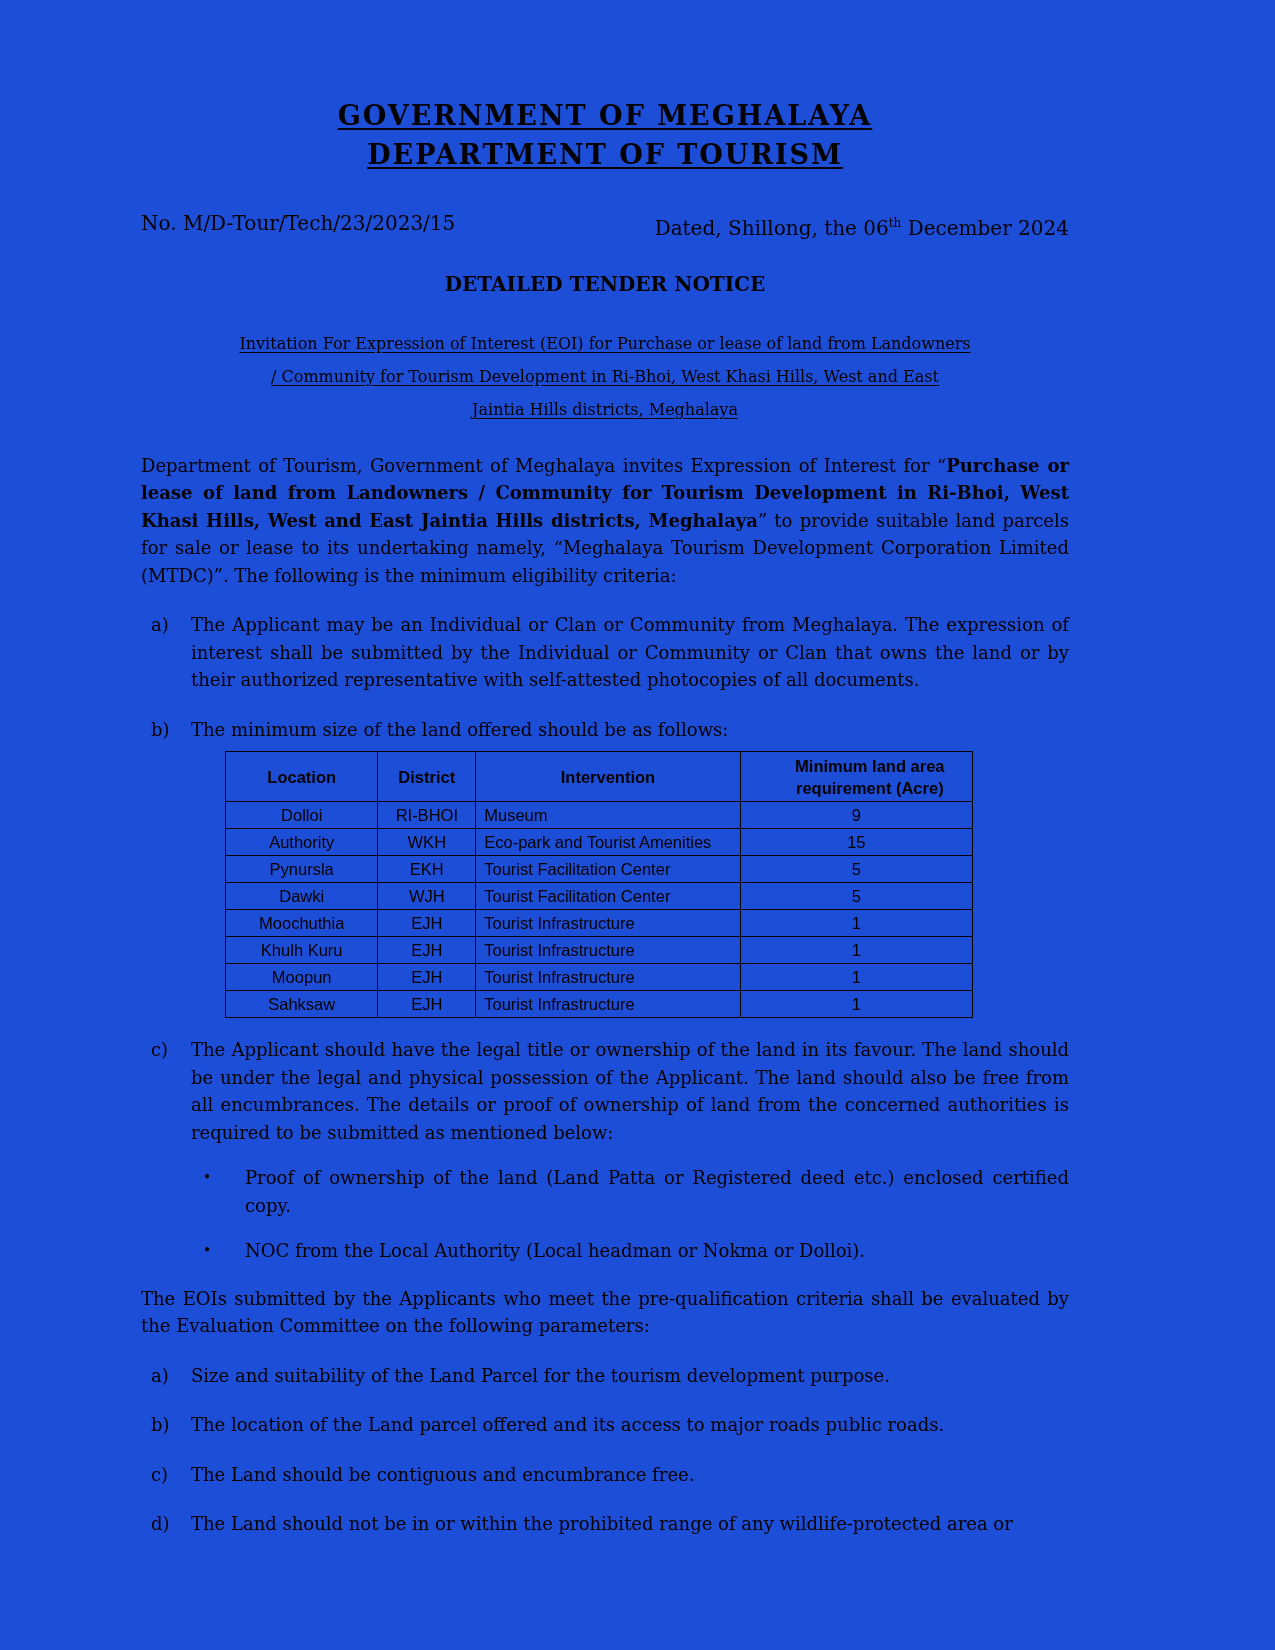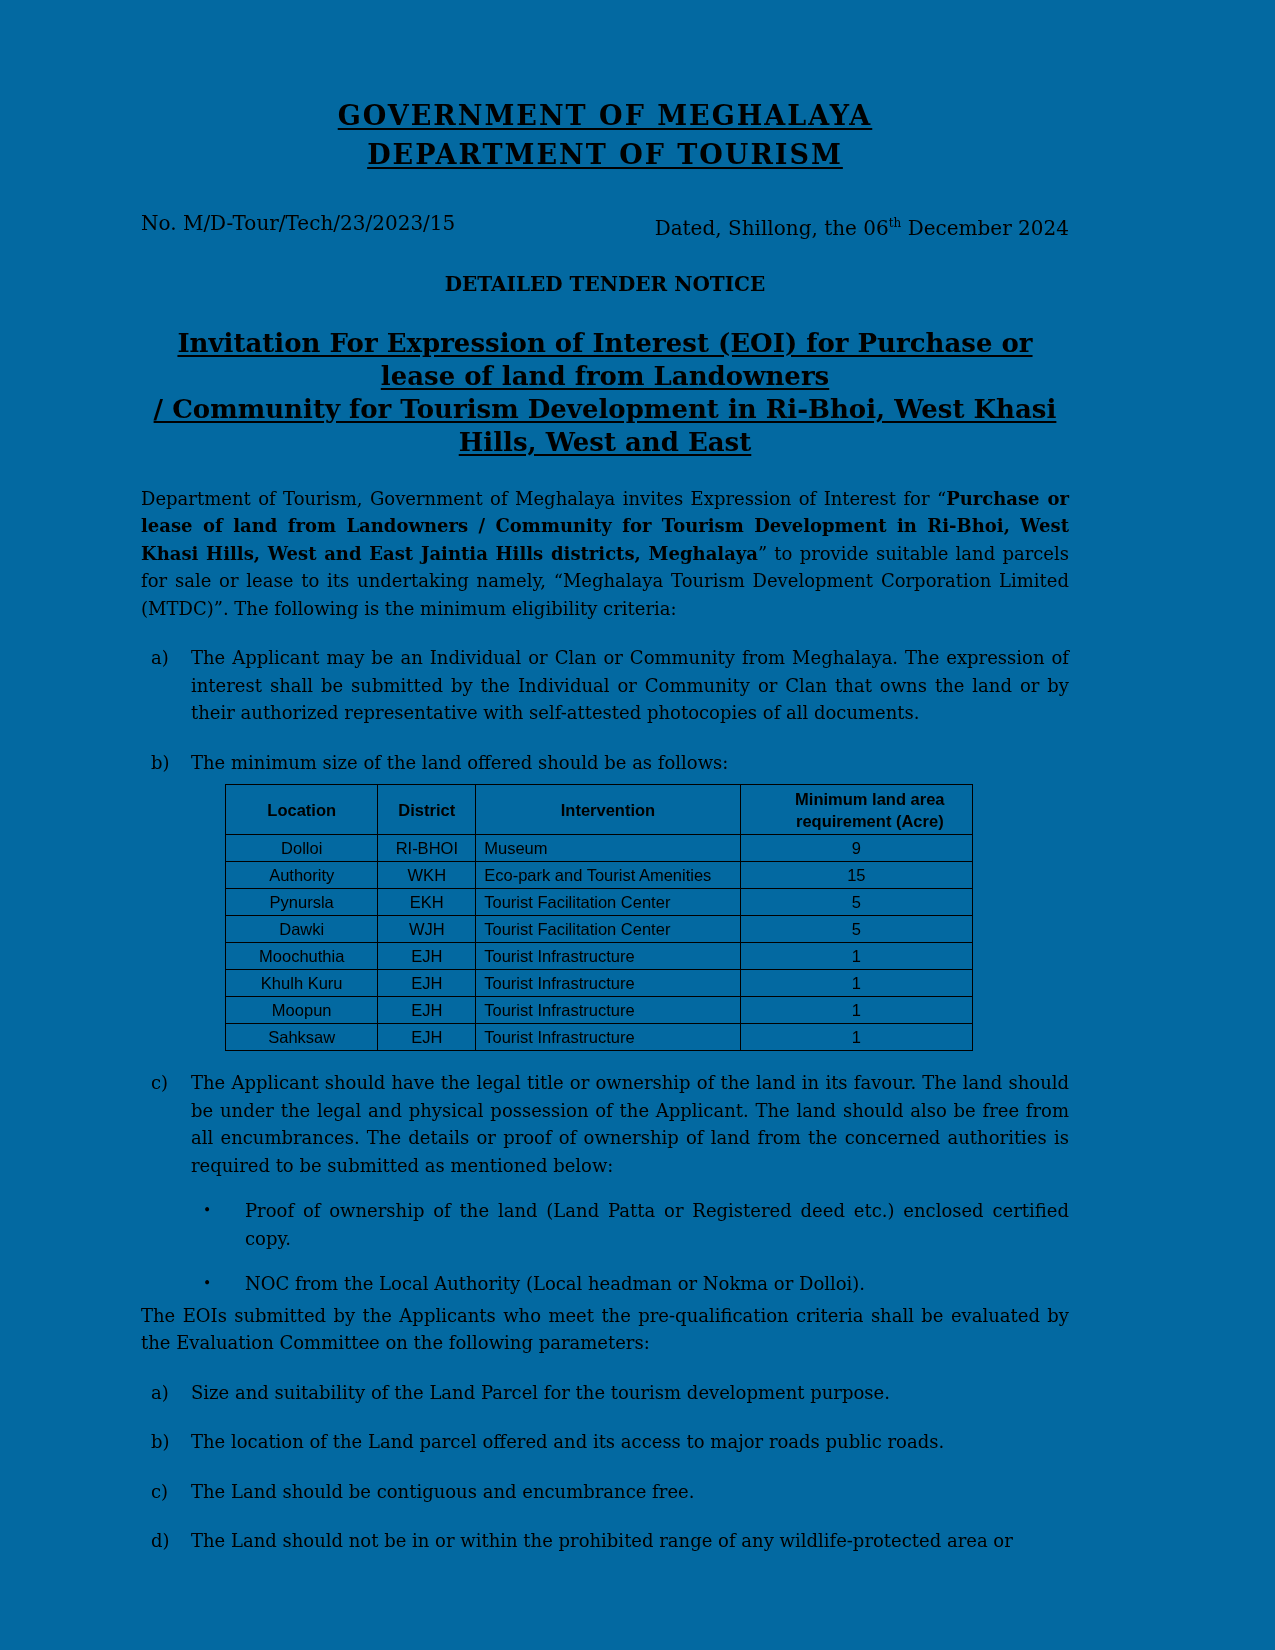--- a/index.html
+++ b/index.html
@@ -7,21 +7,21 @@
   body {
     width: 1275px;
     height: 1650px;
     font-family: "DejaVu Serif", serif;
     color: #000000;
     position: relative;
   }
   .page {
     width: 1275px;
     height: 1650px;
-    background: #0369a1;
+    background: #1d4ed8;
     padding: 96px 206px 0 141px;
     overflow: hidden;
   }
 
   
   .doc-titles { text-align: center; }
   .doc-title-line {
     font-size: 27px;
     font-weight: bold;
     letter-spacing: 2px;
@@ -47,22 +47,22 @@
     text-align: center;
     font-size: 20px;
     font-weight: bold;
     line-height: 26px;
   }
 
   
   .subject {
     margin-top: 30px;
     text-align: center;
-    font-size: 26px;
-    font-weight: bold;
+    font-size: 16px;
+    font-weight: normal;
     line-height: 33px;
   }
   .subject .subject-line {
     text-decoration: underline;
     text-underline-offset: 3px;
   }
 
   
   .para {
     margin-top: 26px;
@@ -143,20 +143,21 @@
   <div class="ref-row">
     <span>No. M/D-Tour/Tech/23/2023/15</span>
     <span><span>Dated, Shillong, the 06</span><sup>th</sup><span> December 2024</span></span>
   </div>
 
   <div class="notice-title">DETAILED TENDER NOTICE</div>
 
   <div class="subject">
     <div><span class="subject-line">Invitation For Expression of Interest (EOI) for Purchase or lease of land from Landowners</span></div>
     <div><span class="subject-line">/ Community for Tourism Development in Ri-Bhoi, West Khasi Hills, West and East</span></div>
+    <div><span class="subject-line">Jaintia Hills districts, Meghalaya</span></div>
   </div>
 
   <div class="para">
     <span>Department of Tourism, Government of Meghalaya invites Expression of Interest for “</span><b>Purchase or lease of land from Landowners / Community for Tourism Development in Ri-Bhoi, West Khasi Hills, West and East Jaintia Hills districts, Meghalaya</b><span>” to provide suitable land parcels for sale or lease to its undertaking namely, “Meghalaya Tourism Development Corporation Limited (MTDC)”. The following is the minimum eligibility criteria:</span>
   </div>
 
   <div class="li">
     <span class="li-label">a)</span>
     <span>The Applicant may be an Individual or Clan or Community from Meghalaya. The expression of interest shall be submitted by the Individual or Community or Clan that owns the land or by their authorized representative with self-attested photocopies of all documents.</span>
   </div>
@@ -235,21 +236,21 @@
   <div class="bullet">
     <span class="bullet-glyph">•</span>
     <span>Proof of ownership of the land (Land Patta or Registered deed etc.) enclosed certified copy.</span>
   </div>
 
   <div class="bullet">
     <span class="bullet-glyph">•</span>
     <span>NOC from the Local Authority (Local headman or Nokma or Dolloi).</span>
   </div>
 
-  <div class="para" style="margin-top:4px;">The EOIs submitted by the Applicants who meet the pre-qualification criteria shall be evaluated by the Evaluation Committee on the following parameters:</div>
+  <div class="para" style="margin-top:20px;">The EOIs submitted by the Applicants who meet the pre-qualification criteria shall be evaluated by the Evaluation Committee on the following parameters:</div>
 
   <div class="li">
     <span class="li-label">a)</span>
     <span>Size and suitability of the Land Parcel for the tourism development purpose.</span>
   </div>
 
   <div class="li">
     <span class="li-label">b)</span>
     <span>The location of the Land parcel offered and its access to major roads public roads.</span>
   </div>

